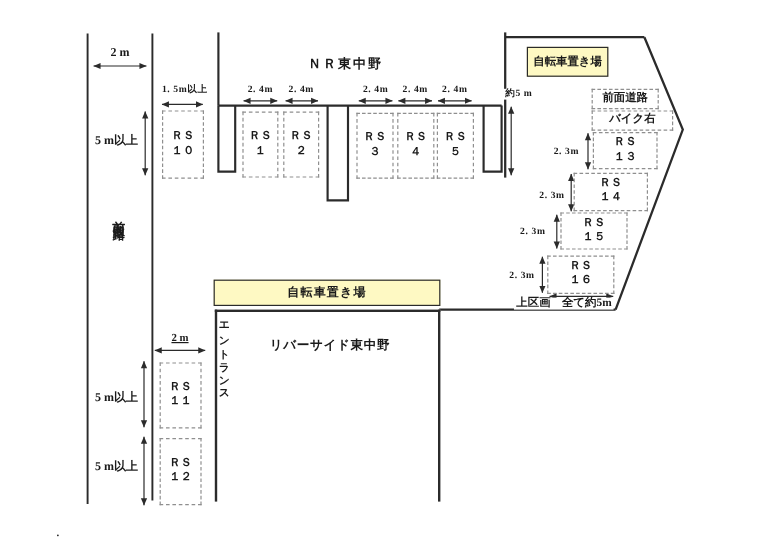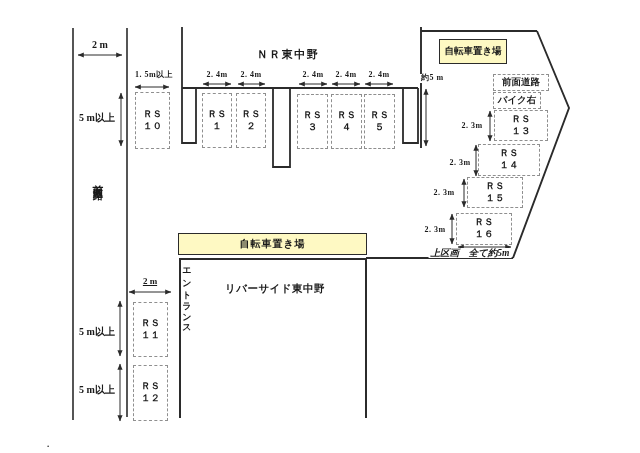--- a/index.html
+++ b/index.html
@@ -110,21 +110,21 @@
 ３</div>
   <div class="spot f95" style="left:331px; top:94px;  width:31px; height:55px;">ＲＳ
 ４</div>
   <div class="spot f95" style="left:364px; top:94px;  width:31px; height:55px;">ＲＳ
 ５</div>
   <div class="spot f95" style="left:133px; top:302px; width:35px; height:55px;">ＲＳ
 １１</div>
   <div class="spot f95" style="left:133px; top:365px; width:35px; height:56px;">ＲＳ
 １２</div>
   <div class="spot f95" style="left:493px; top:74px;  width:56px; height:17px;">前面道路</div>
-  <div class="spot f95" style="left:493px; top:92px;  width:48px; height:17px;">バイク右</div>
+  <div class="spot f95" style="left:493px; top:92px;  width:68px; height:17px;">バイク右</div>
   <div class="spot f95" style="left:494px; top:110px; width:54px; height:31px;">ＲＳ
 １３</div>
   <div class="spot f95" style="left:478px; top:144px; width:62px; height:32px;">ＲＳ
 １４</div>
   <div class="spot f95" style="left:467px; top:177px; width:56px; height:31px;">ＲＳ
 １５</div>
   <div class="spot f95" style="left:456px; top:213px; width:56px; height:32px;">ＲＳ
 １６</div>
 
   <div class="lbl cx f11" style="left:288px; top:48px; letter-spacing:1.5px;">ＮＲ東中野</div>
@@ -134,21 +134,21 @@
   <div class="lbl cx f8" style="left:217px; top:71px;">2. 4m</div>
   <div class="lbl cx f8" style="left:251px; top:71px;">2. 4m</div>
   <div class="lbl cx f8" style="left:313px; top:71px;">2. 4m</div>
   <div class="lbl cx f8" style="left:346px; top:71px;">2. 4m</div>
   <div class="lbl cx f8" style="left:379px; top:71px;">2. 4m</div>
   <div class="lbl f8 whitebg" style="left:419px; top:74px;text-align:right;">約5 m</div>
   <div class="lbl cx f8" style="left:472px; top:122px;">2. 3m</div>
   <div class="lbl cx f8" style="left:460px; top:159px;">2. 3m</div>
   <div class="lbl cx f8" style="left:444px; top:189px;">2. 3m</div>
   <div class="lbl cx f8" style="left:435px; top:226px;">2. 3m</div>
-  <div class="lbl cx f95 whitebg" style="left:470px; top:248px;font-style:italic;">上区画　全て約5m</div>
+  <div class="lbl cx f95 whitebg" style="left:470px; top:248px;">上区画　全て約5m</div>
   <div class="lbl cx f9" style="left:150px; top:277px;text-decoration:underline;">2 m</div>
   <div class="lbl cx f10" style="left:97px;  top:326px;">5 m以上</div>
   <div class="lbl cx f10" style="left:97px;  top:384px;">5 m以上</div>
   <div class="lbl cx f105" style="left:275px; top:283px; letter-spacing:0.5px;">リバーサイド東中野</div>
   <div class="lbl vert f9" style="left:181px; top:262px; letter-spacing:1px;">エントランス</div>
   <div class="lbl vert f105" style="left:92px; top:176px;">前面道路</div>
   <div class="lbl f9" style="left:47px; top:440px;">.</div>
 
 </div>
 

